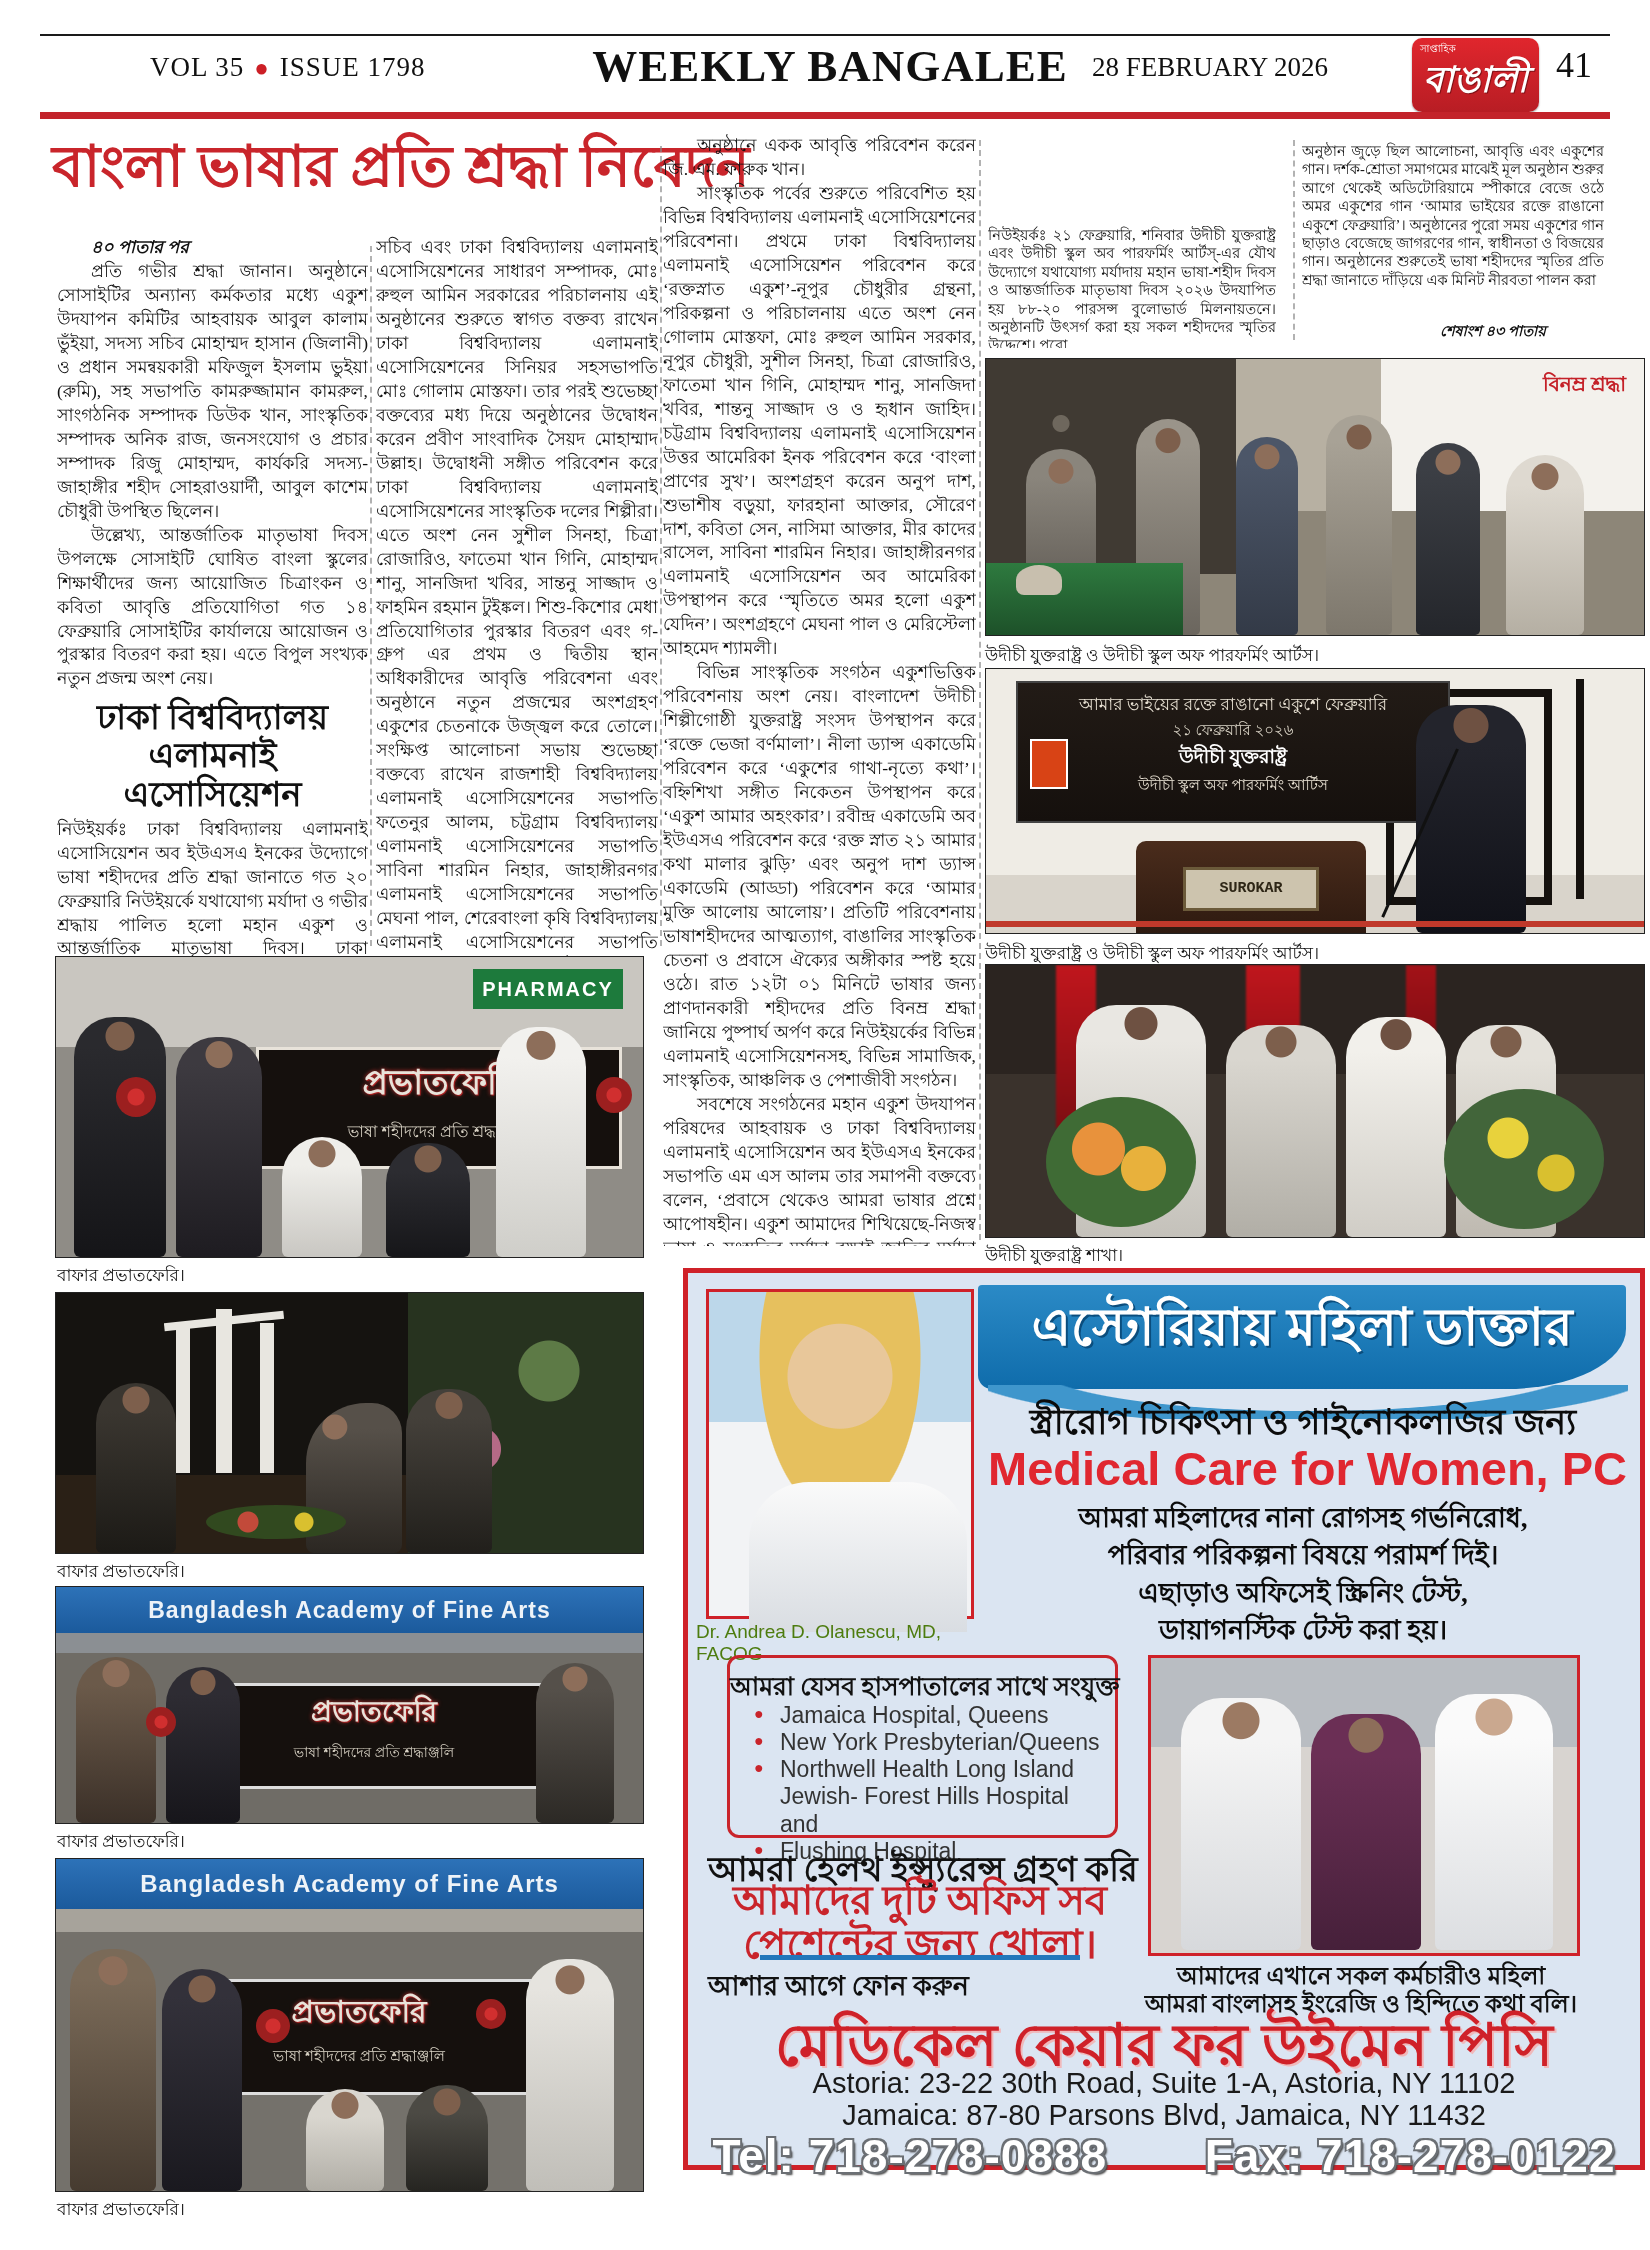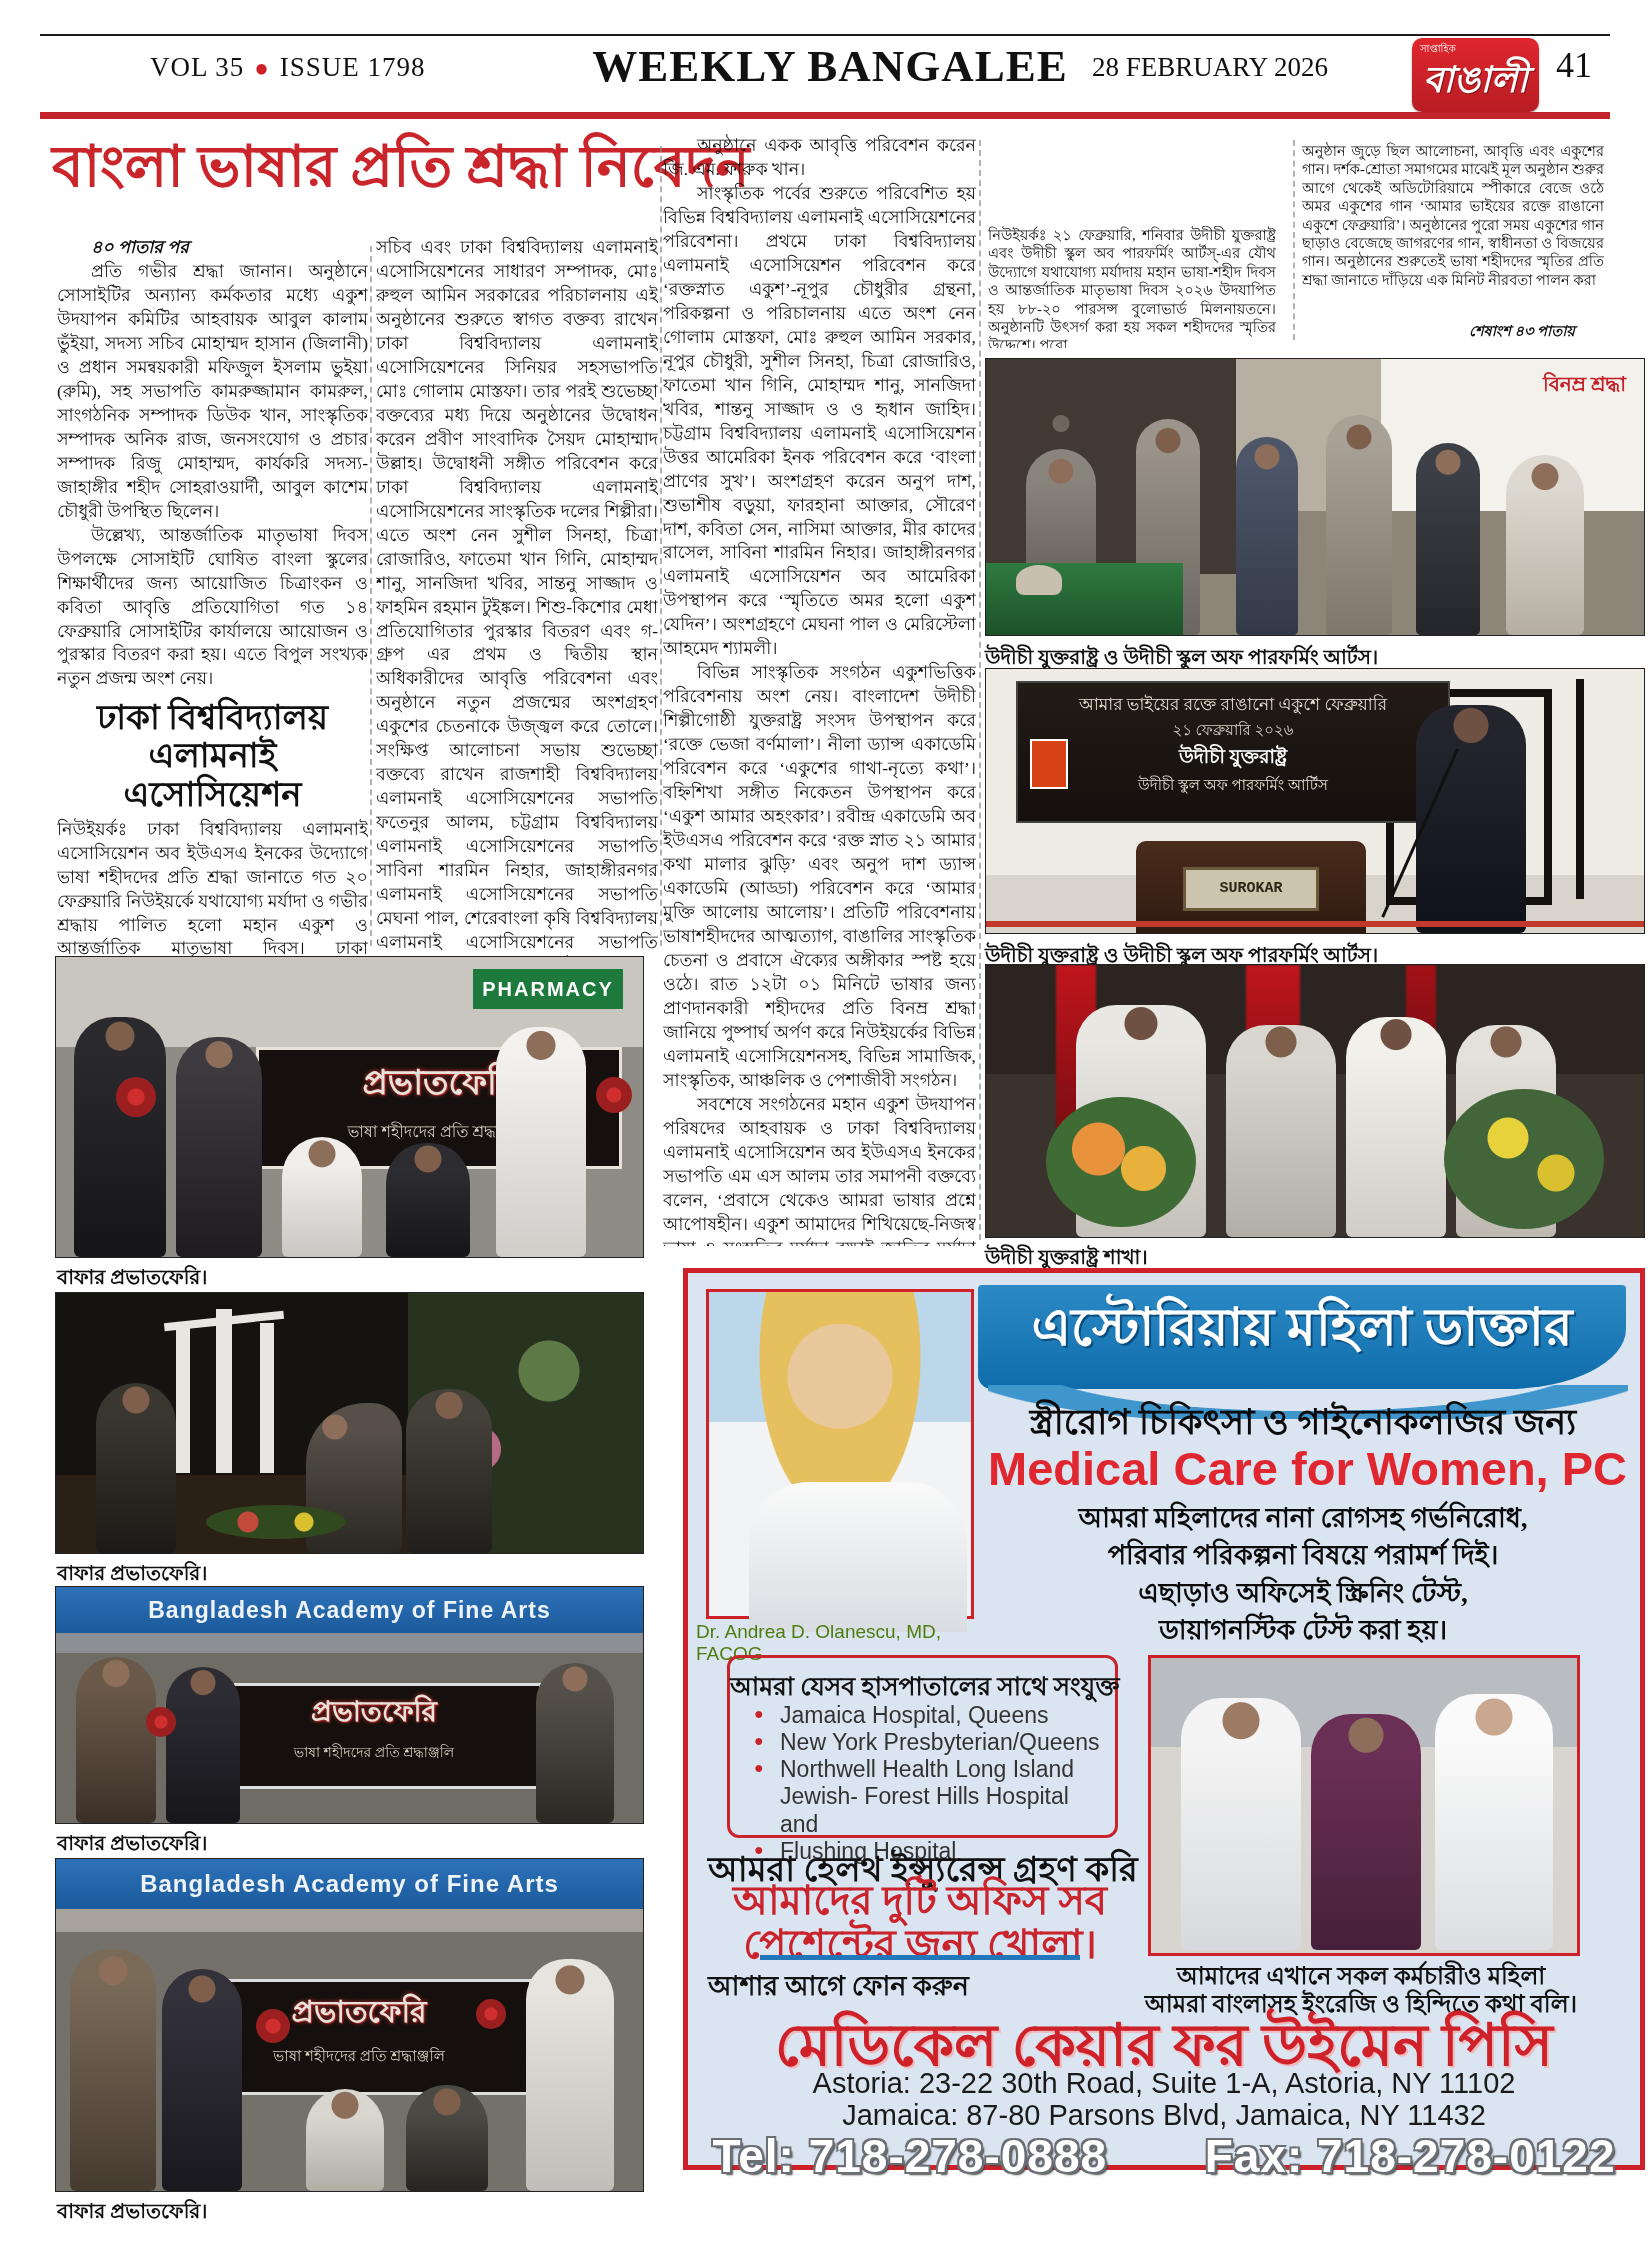--- a/index.html
+++ b/index.html
@@ -25,21 +25,21 @@
   .bn p.noind{text-indent:0;}
   .lead-note{font-style:italic;font-weight:bold;text-indent:34px;}
   .headline-red{color:#c9252b;font-weight:bold;font-size:57px;line-height:1.0;text-align:center;white-space:nowrap;}
   .subhead{font-weight:bold;font-size:34px;line-height:1.12;text-align:center;}
   .headline-blk{font-weight:bold;font-size:37px;line-height:1.18;text-align:center;}
   .rt{font-size:14.6px;line-height:1.26;}
   .cont-note{font-style:italic;font-weight:bold;font-size:14.6px;}
   .colsep{width:0;border-left:2px dashed #8a8a8a;opacity:.65;}
   
   .photo{border:1px solid #222;overflow:hidden;background:#777;}
-  .cap{font-weight:bold;font-size:20px;white-space:nowrap;}
+  .cap{font-weight:normal;font-size:17px;white-space:nowrap;}
   .fig{position:absolute;border-radius:40px 40px 6px 6px;}
   .minar{position:absolute;background:#e8e6e0;}
   
   .ad{left:683px;top:1268px;width:952px;height:892px;background:#dbe5f2;border:5px solid #cf2129;}
   .ad .abs{position:absolute;}
   .ad-docphoto{left:18px;top:16px;width:262px;height:324px;border:3px solid #cf2129;
      background:radial-gradient(circle at 50% 26%,#e8c79a 0 52px,transparent 53px),
                 radial-gradient(ellipse at 50% 20%,#e6c05e 0 80px,transparent 81px),
                 linear-gradient(180deg,#bcd7ea 0 40%,#f2f3f5 40% 100%);}
   .ad-doccoat{left:40px;top:190px;width:218px;height:150px;background:linear-gradient(180deg,#fafafa,#d9dde2);
@@ -122,21 +122,21 @@
   <div class="abs colsep" style="left:660px;top:146px;height:800px;"></div>
   <div class="abs colsep" style="left:979px;top:140px;height:1100px;"></div>
   <div class="abs colsep" style="left:1293px;top:140px;height:200px;"></div>
 
   <div class="abs bn rt" style="left:988px;top:226px;width:288px;height:122px;">
     <p class="noind">নিউইয়র্কঃ ২১ ফেব্রুয়ারি, শনিবার উদীচী যুক্তরাষ্ট্র এবং উদীচী স্কুল অব পারফর্মিং আর্টস্-এর যৌথ উদ্যোগে যথাযোগ্য মর্যাদায় মহান ভাষা-শহীদ দিবস ও আন্তর্জাতিক মাতৃভাষা দিবস ২০২৬ উদযাপিত হয় ৮৮-২০ পারসন্স বুলোভার্ড মিলনায়তনে। অনুষ্ঠানটি উৎসর্গ করা হয় সকল শহীদদের স্মৃতির উদ্দেশে। পুরো</p>
   </div>
   <div class="abs bn rt" style="left:1302px;top:142px;width:302px;height:204px;">
     <p class="noind">অনুষ্ঠান জুড়ে ছিল আলোচনা, আবৃত্তি এবং একুশের গান। দর্শক-শ্রোতা সমাগমের মাঝেই মূল অনুষ্ঠান শুরুর আগে থেকেই অডিটোরিয়ামে স্পীকারে বেজে ওঠে অমর একুশের গান ‘আমার ভাইয়ের রক্তে রাঙানো একুশে ফেব্রুয়ারি’। অনুষ্ঠানের পুরো সময় একুশের গান ছাড়াও বেজেছে জাগরণের গান, স্বাধীনতা ও বিজয়ের গান। অনুষ্ঠানের শুরুতেই ভাষা শহীদদের স্মৃতির প্রতি শ্রদ্ধা জানাতে দাঁড়িয়ে এক মিনিট নীরবতা পালন করা</p>
   </div>
-  <div class="abs cont-note" style="left:1440px;top:320px;width:164px;text-align:center;">শেষাংশ ৪৩ পাতায়</div>
+  <div class="abs cont-note" style="left:1440px;top:320px;width:164px;text-align:left;">শেষাংশ ৪৩ পাতায়</div>
 
   <div class="abs photo" style="left:985px;top:358px;width:658px;height:276px;background:linear-gradient(180deg,#b7b0a2 0 55%,#8d8678 55% 100%);">
     <div style="position:absolute;left:0;top:0;width:38%;height:78%;background:radial-gradient(circle at 30% 30%,#6e675d 0 8px,transparent 9px),#403a33;"></div>
     <div style="position:absolute;right:0;top:0;width:40%;height:55%;background:#f3f1ec;"></div>
     <div style="position:absolute;right:18px;top:10px;color:#c42128;font-weight:bold;font-size:20px;">বিনম্র শ্রদ্ধা</div>
     <div class="fig" style="left:40px;top:90px;width:70px;height:186px;--c1:#8a857c;--c2:#55504a;background:radial-gradient(circle at 50% 12%,#8d6e5a 0 12px,transparent 13px),linear-gradient(180deg,#8a857c 28px,#55504a);"></div>
     <div class="fig" style="left:150px;top:60px;width:64px;height:216px;background:radial-gradient(circle at 50% 10%,#7d5f4c 0 12px,transparent 13px),linear-gradient(180deg,#9a948a 26px,#6b665e);"></div>
     <div class="fig" style="left:250px;top:78px;width:62px;height:198px;background:radial-gradient(circle at 50% 10%,#8d6e5a 0 12px,transparent 13px),linear-gradient(180deg,#4c5668 26px,#333a47);"></div>
     <div class="fig" style="left:340px;top:56px;width:66px;height:220px;background:radial-gradient(circle at 50% 10%,#7d5f4c 0 12px,transparent 13px),linear-gradient(180deg,#a8a296 26px,#7d776c);"></div>
     <div class="fig" style="left:430px;top:84px;width:64px;height:192px;background:radial-gradient(circle at 50% 10%,#8d6e5a 0 12px,transparent 13px),linear-gradient(180deg,#3c3f45 26px,#24262b);"></div>

